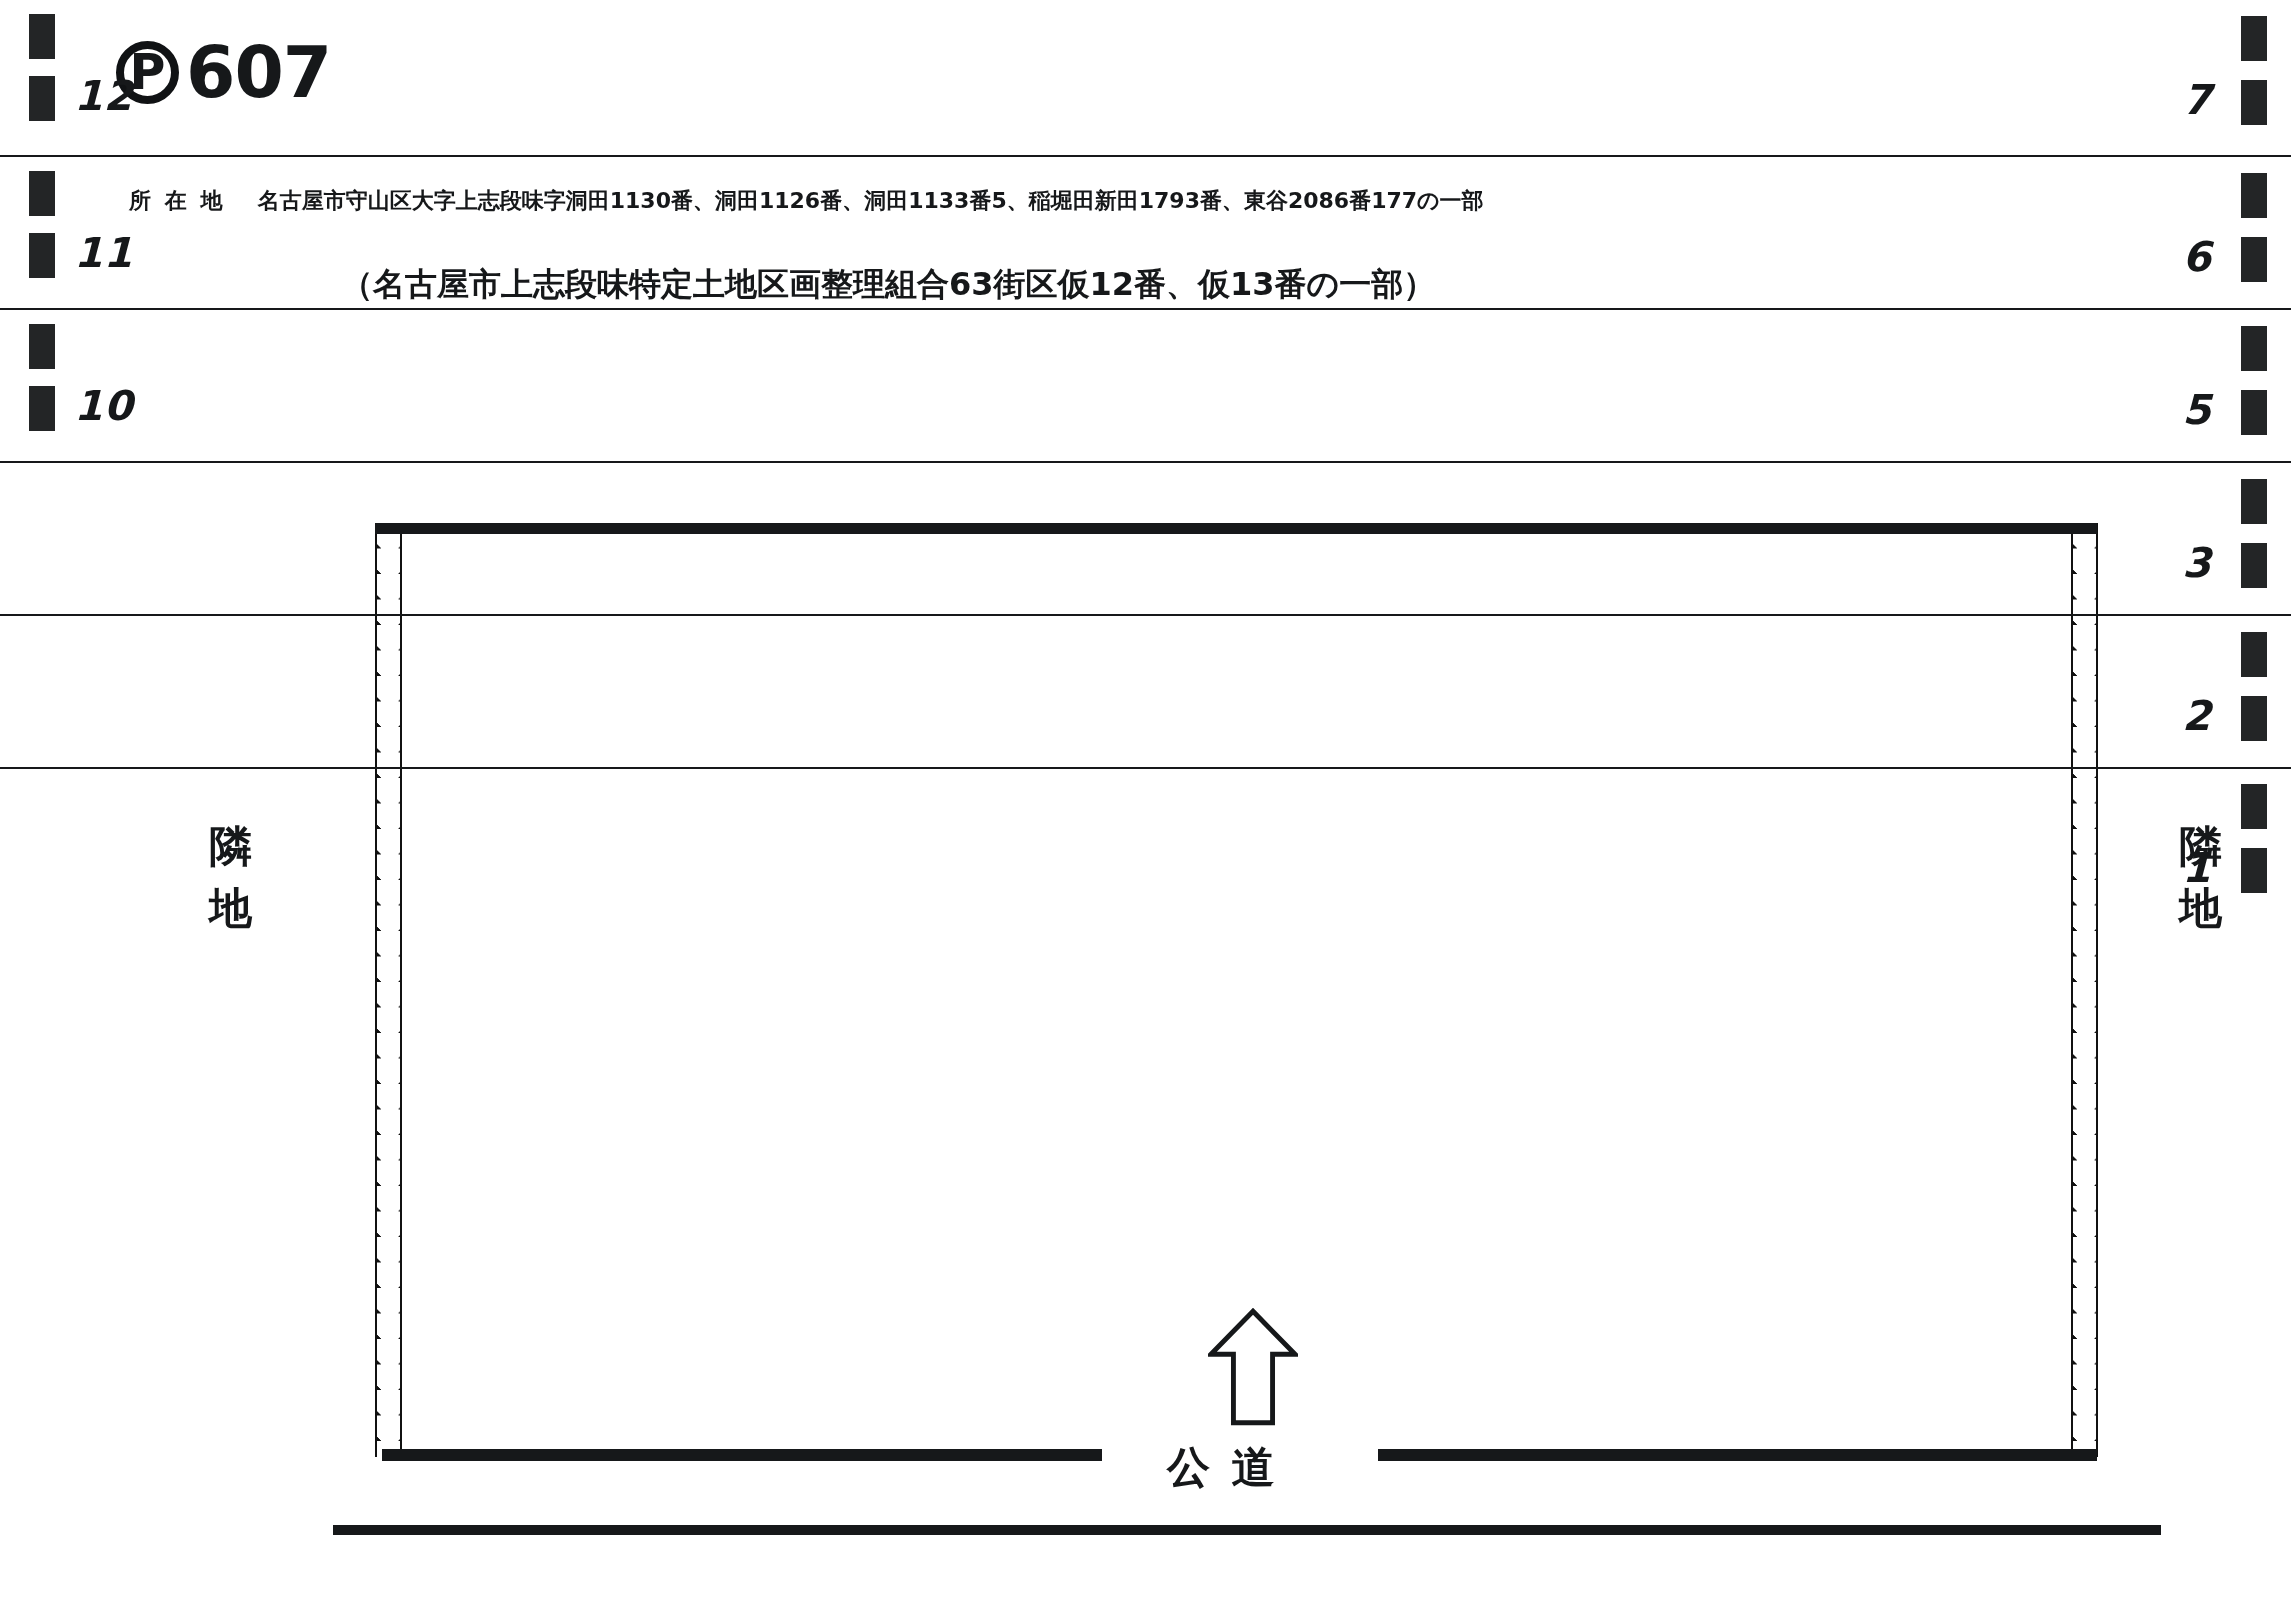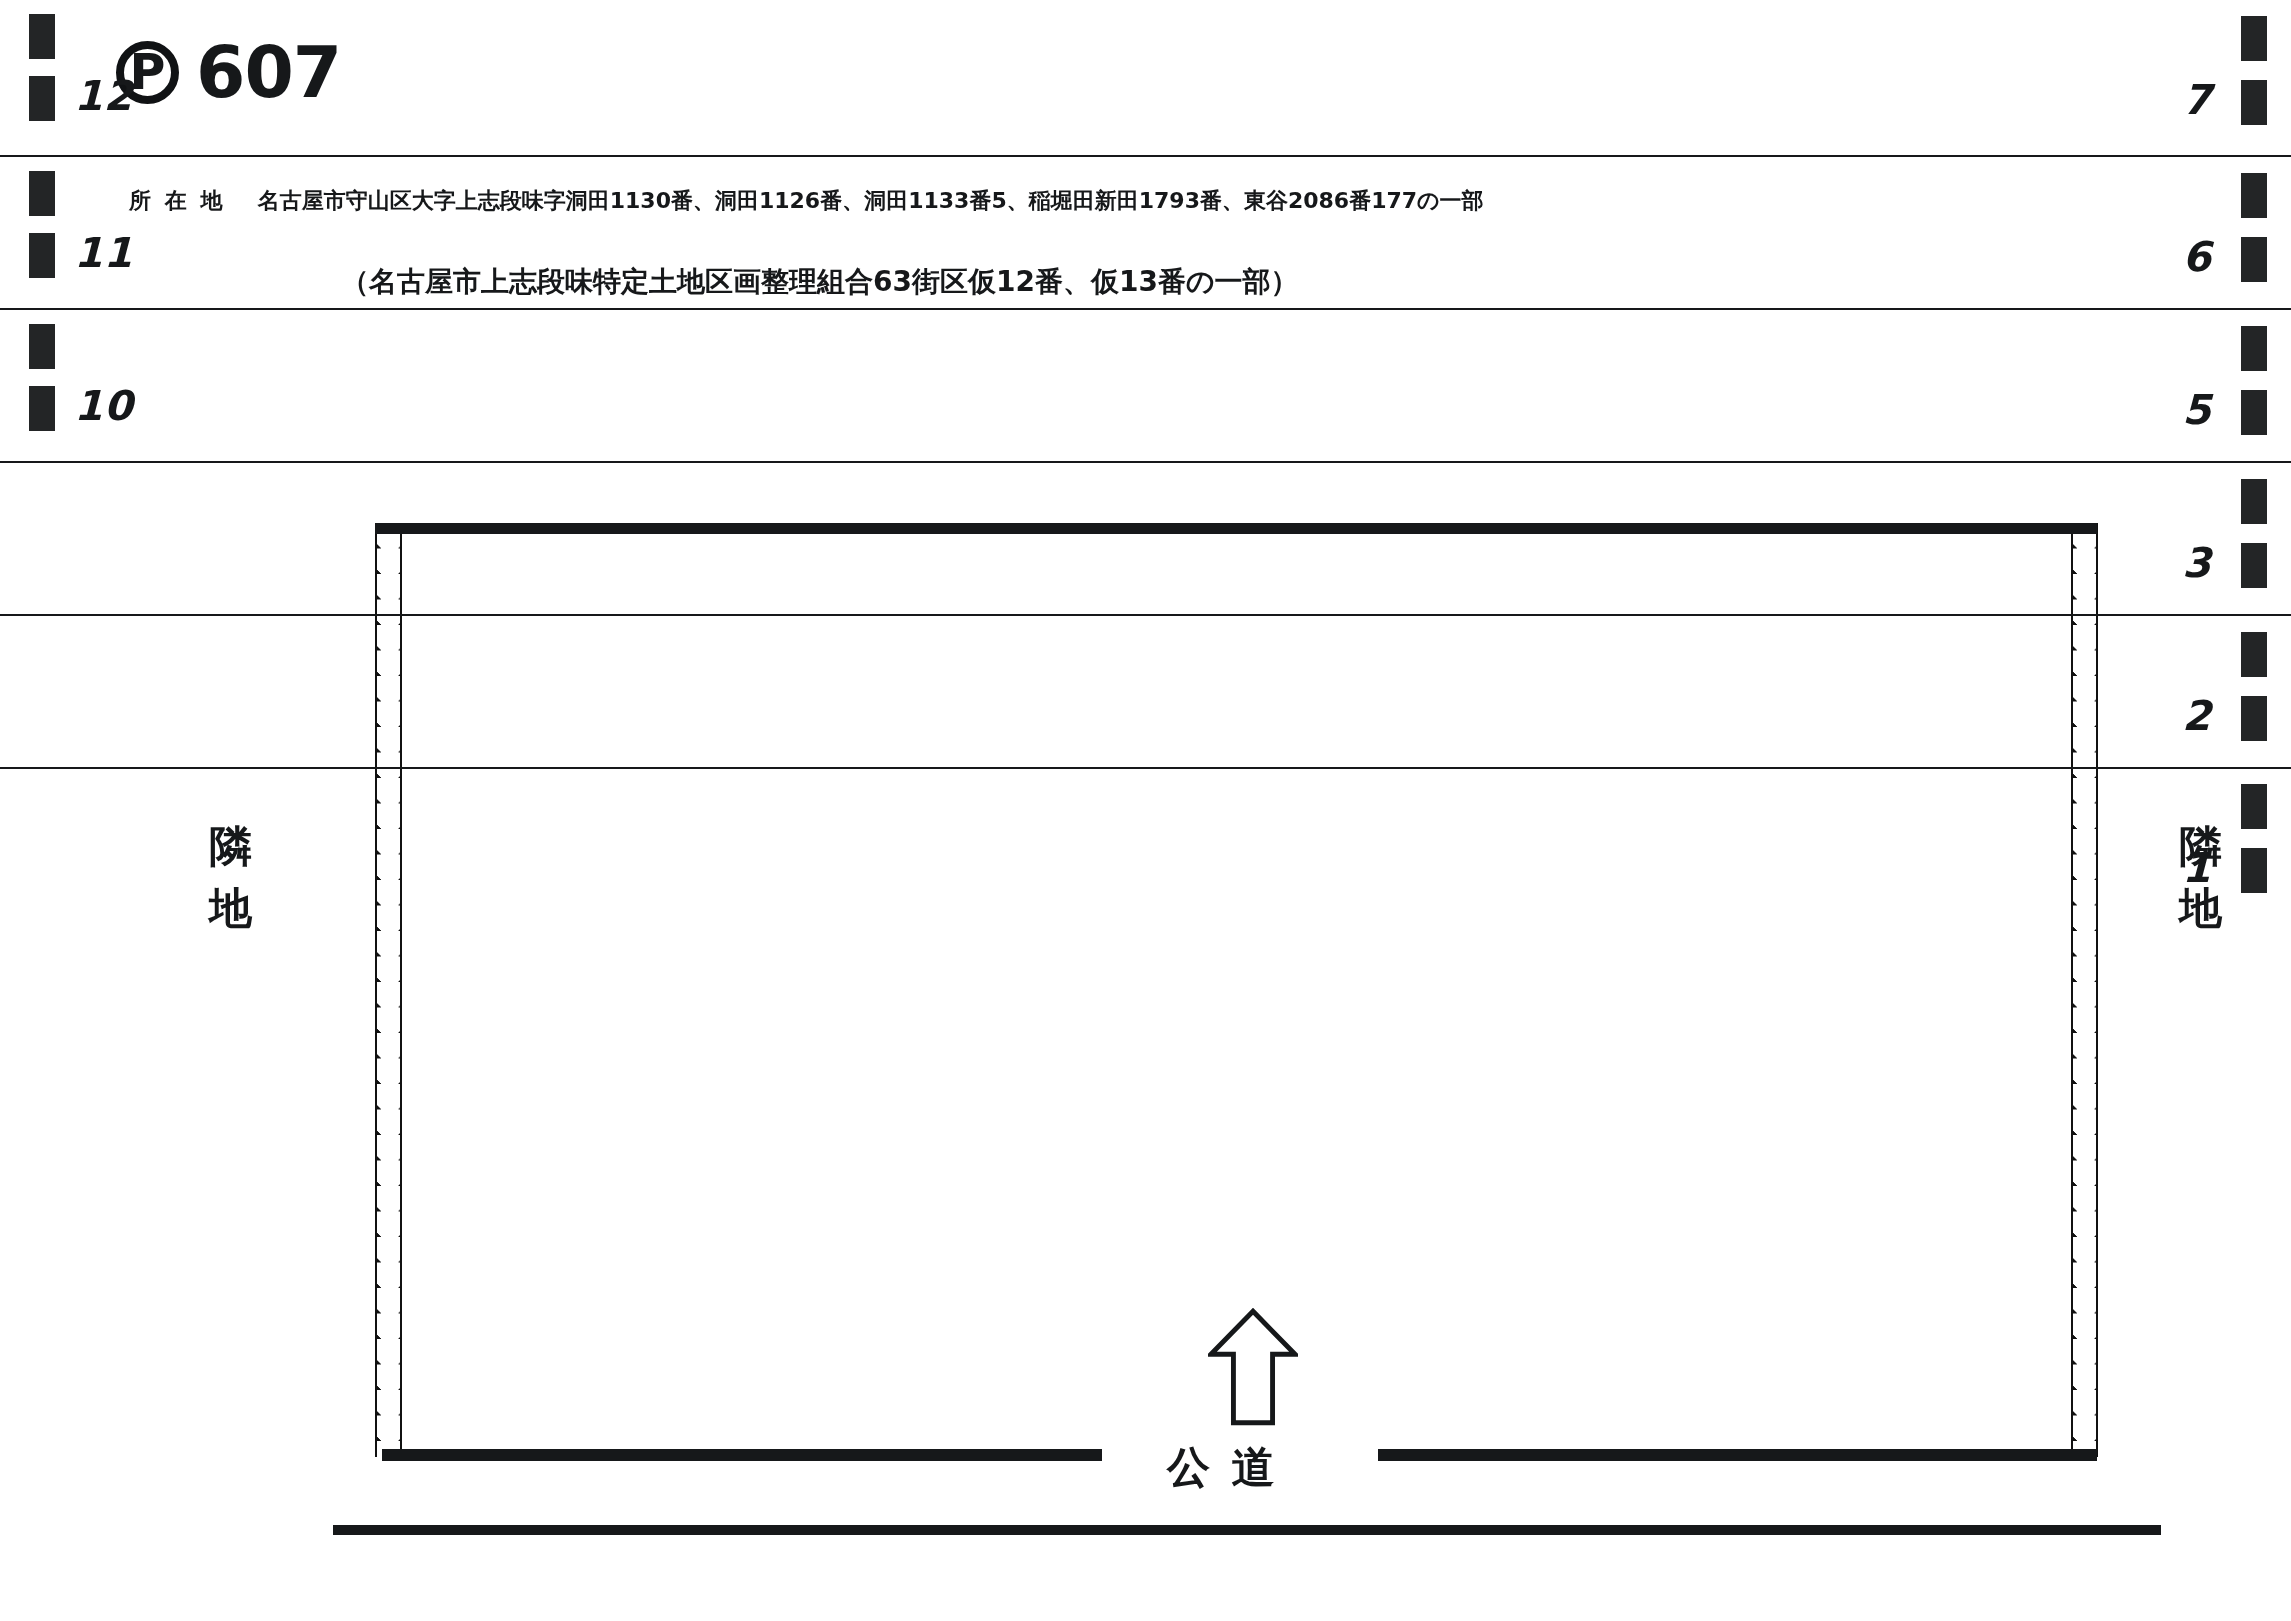--- a/index.html
+++ b/index.html
@@ -43,21 +43,21 @@
     font-size: 49px;
     font-weight: bold;
     line-height: 1;
     letter-spacing: 0;
     font-family: "DejaVu Sans", "Liberation Sans", sans-serif;
   }
   #title-number {
     font-size: 71px;
     font-weight: bold;
     line-height: 1;
-    margin-left: 17px;
+    margin-left: 7px;
     letter-spacing: -1px;
     font-family: "DejaVu Sans", "Liberation Sans", sans-serif;
   }
 
   #address-line-1 {
     position: absolute;
     left: 129px;
     top: 186px;
     font-size: 22px;
     font-weight: bold;
@@ -66,21 +66,21 @@
   }
   #address-label {
     display: inline-block;
     letter-spacing: 13.7px;
     margin-right: 21.6px;
   }
   #address-line-2 {
     position: absolute;
     left: 341px;
     top: 263px;
-    font-size: 28px;
+    font-size: 32px;
     font-weight: bold;
     white-space: nowrap;
   }
 
   
   #site-plan {
     position: absolute;
     left: 0;
     top: 0;
     width: 2292px;

